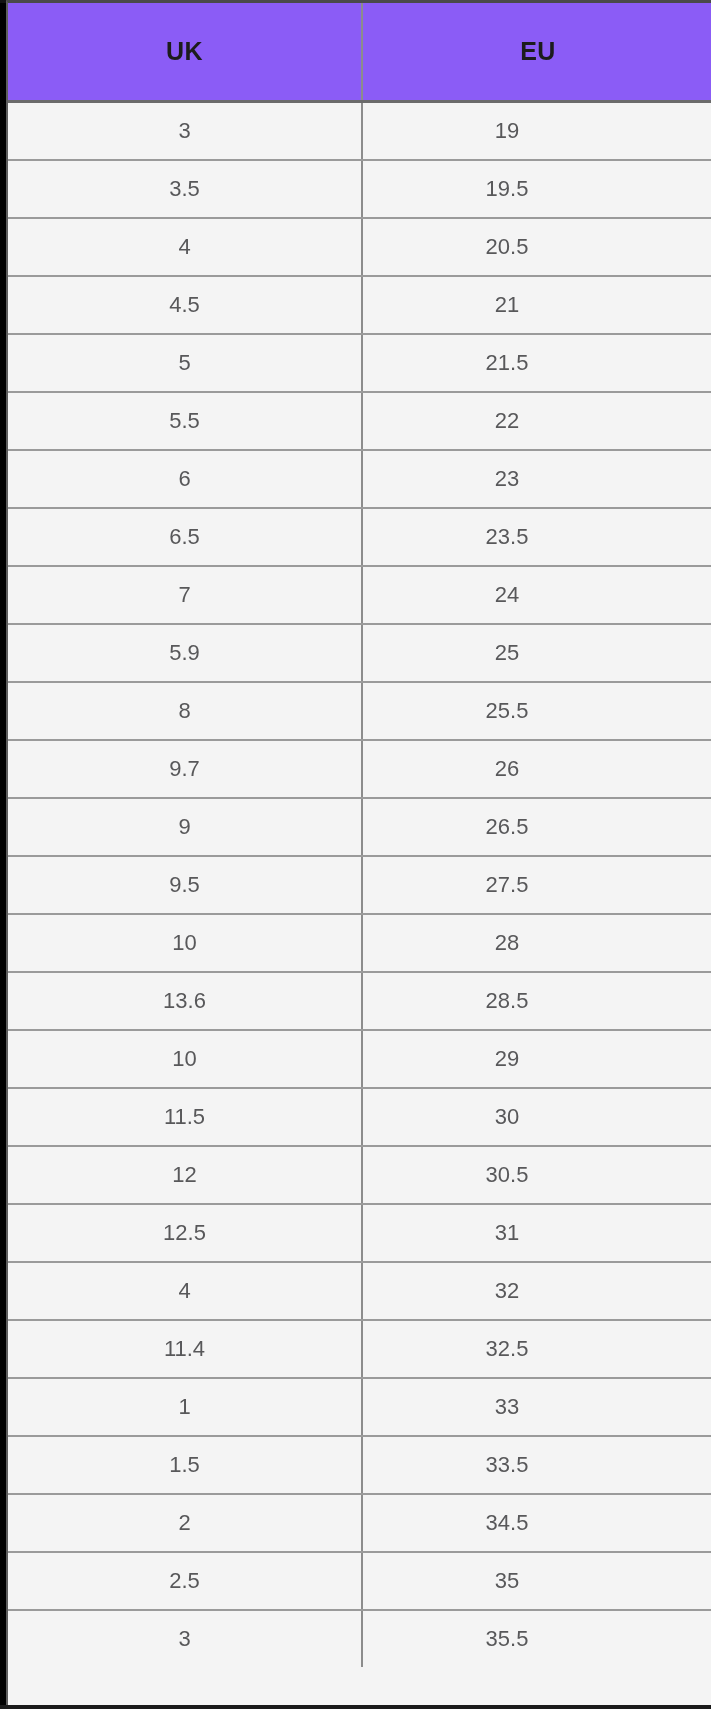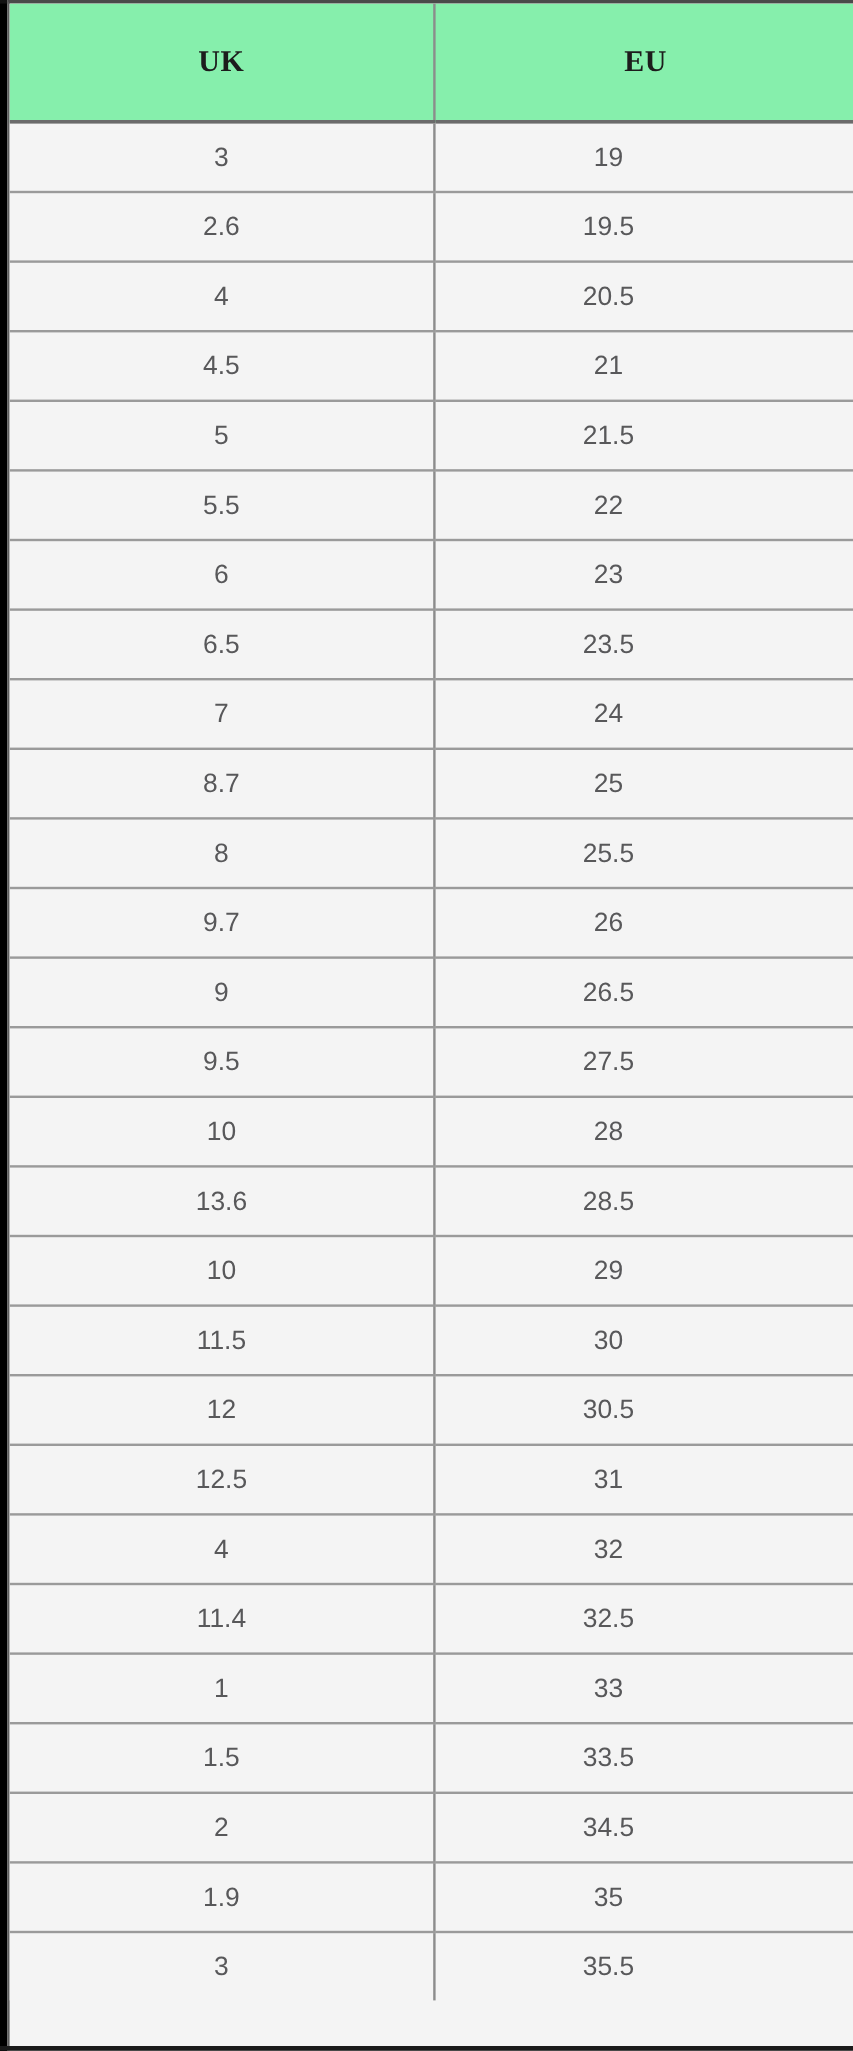--- a/index.html
+++ b/index.html
@@ -42,30 +42,30 @@
     border-collapse: collapse;
     table-layout: fixed;
     background: #f4f4f4;
   }
 
   table.size-table col.col-uk { width: 354px; }
   table.size-table col.col-eu { width: 351px; }
 
   thead th {
     height: 97px;
-    background: #86efac;
+    background: #8b5cf6;
     color: #1c1c1c;
     font-size: 25px;
     font-weight: bold;
     letter-spacing: 0.5px;
     text-align: center;
     vertical-align: middle;
     padding: 0;
     border-bottom: 3px solid #6b6b6b;
-    font-family: Liberation Serif, serif;
+    font-family: Liberation Sans, sans-serif;
   }
 
   thead th.th-uk {
     border-right: 2px solid #8c8c8c;
   }
 
   tbody td {
     height: 56px;
     background: #f4f4f4;
     color: #58585a;
@@ -138,21 +138,21 @@
           <th class="th-uk">UK</th>
           <th class="th-eu">EU</th>
         </tr>
       </thead>
       <tbody id="table-body">
           <tr>
             <td class="cell-uk">3</td>
             <td class="cell-eu">19</td>
           </tr>
           <tr>
-            <td class="cell-uk">2.6</td>
+            <td class="cell-uk">3.5</td>
             <td class="cell-eu">19.5</td>
           </tr>
           <tr>
             <td class="cell-uk">4</td>
             <td class="cell-eu">20.5</td>
           </tr>
           <tr>
             <td class="cell-uk">4.5</td>
             <td class="cell-eu">21</td>
           </tr>
@@ -170,21 +170,21 @@
           </tr>
           <tr>
             <td class="cell-uk">6.5</td>
             <td class="cell-eu">23.5</td>
           </tr>
           <tr>
             <td class="cell-uk">7</td>
             <td class="cell-eu">24</td>
           </tr>
           <tr>
-            <td class="cell-uk">8.7</td>
+            <td class="cell-uk">5.9</td>
             <td class="cell-eu">25</td>
           </tr>
           <tr>
             <td class="cell-uk">8</td>
             <td class="cell-eu">25.5</td>
           </tr>
           <tr>
             <td class="cell-uk">9.7</td>
             <td class="cell-eu">26</td>
           </tr>
@@ -234,21 +234,21 @@
           </tr>
           <tr>
             <td class="cell-uk">1.5</td>
             <td class="cell-eu">33.5</td>
           </tr>
           <tr>
             <td class="cell-uk">2</td>
             <td class="cell-eu">34.5</td>
           </tr>
           <tr>
-            <td class="cell-uk">1.9</td>
+            <td class="cell-uk">2.5</td>
             <td class="cell-eu">35</td>
           </tr>
           <tr>
             <td class="cell-uk">3</td>
             <td class="cell-eu">35.5</td>
           </tr>
         </tbody>
     </table>
   </div>
 

